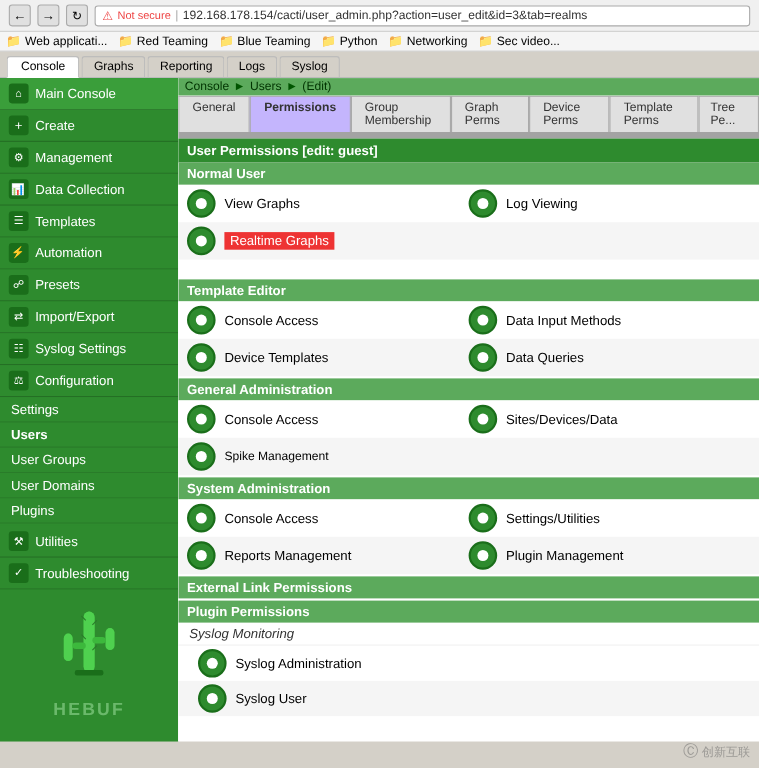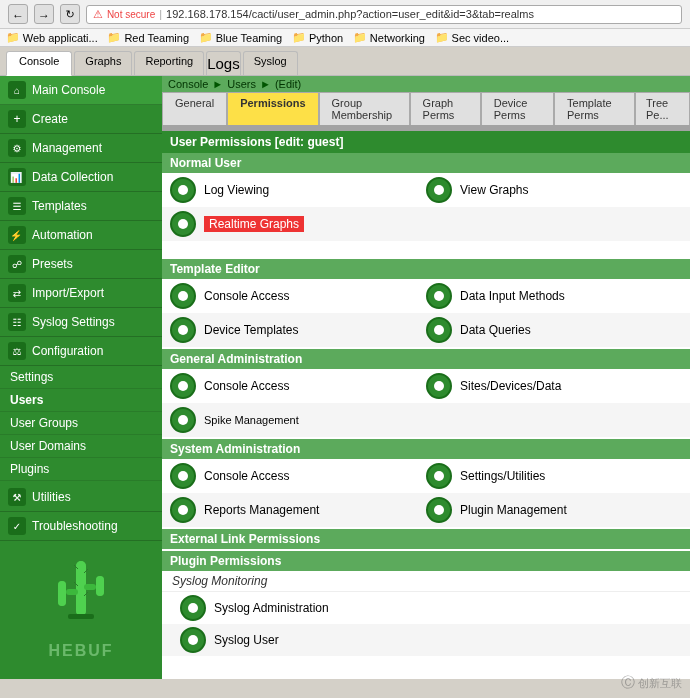--- a/index.html
+++ b/index.html
@@ -49,21 +49,21 @@
   <div style="display:flex;align-items:center;gap:3px;cursor:pointer;">
     <span style="color:#8b6914;">📁</span>
     <span>Sec video...</span>
   </div>
 </div>
 
 <div style="background:#d4d0c8;border-bottom:1px solid #bbb;padding:4px 6px 0;display:flex;gap:2px;">
   <div style="padding:3px 12px;border:1px solid #bbb;border-bottom:1px solid white;border-radius:3px 3px 0 0;background:white;font-size:11px;cursor:pointer;margin-bottom:-1px;z-index:1;">Console</div>
   <div style="padding:3px 10px;border:1px solid #bbb;border-bottom:none;border-radius:3px 3px 0 0;background:#d4d0c8;font-size:11px;cursor:pointer;">Graphs</div>
   <div style="padding:3px 10px;border:1px solid #bbb;border-bottom:none;border-radius:3px 3px 0 0;background:#d4d0c8;font-size:11px;cursor:pointer;">Reporting</div>
-  <div style="padding:3px 0;border:1px solid #bbb;border-bottom:none;border-radius:3px 3px 0 0;background:#d4d0c8;font-size:15px;cursor:pointer;">Logs</div>
+  <div style="padding:3px 10px;border:1px solid #bbb;border-bottom:none;border-radius:3px 3px 0 0;background:#d4d0c8;font-size:11px;cursor:pointer;">Logs</div>
   <div style="padding:3px 10px;border:1px solid #bbb;border-bottom:none;border-radius:3px 3px 0 0;background:#d4d0c8;font-size:11px;cursor:pointer;">Syslog</div>
 </div>
 
 <div style="display:flex;height:calc(698px - 95px);">
 
   <div style="width:162px;background:#2e8b2e;flex-shrink:0;overflow-y:auto;display:flex;flex-direction:column;">
 
     <div style="display:flex;align-items:center;gap:6px;padding:5px 8px;color:white;cursor:pointer;border-bottom:1px solid rgba(0,0,0,0.2);background:#3a9e3a;">
       <div style="width:18px;height:18px;border-radius:3px;background:#1a6e1a;display:flex;align-items:center;justify-content:center;font-size:10px;color:white;">⌂</div>
       <span style="font-size:12px;color:white;">Main Console</span>
@@ -160,46 +160,46 @@
     <div style="background:#5caa5c;padding:2px 6px;font-size:11px;display:flex;align-items:center;gap:4px;">
       <span style="color:#003300;cursor:pointer;">Console</span>
       <span style="color:#005500;">►</span>
       <span style="color:#003300;cursor:pointer;">Users</span>
       <span style="color:#005500;">►</span>
       <span style="color:#003300;">(Edit)</span>
     </div>
 
     <div style="display:flex;background:#e8f5e8;border-bottom:6px solid #a3a3a3;flex-wrap:nowrap;overflow:hidden;">
       <div style="padding:4px 12px;font-size:11px;cursor:pointer;border:1px solid #aaa;border-bottom:none;background:#e0e0e0;color:#333;">General</div>
-      <div style="padding:4px 12px;font-size:11px;cursor:pointer;border:1px solid #aaa;border-bottom:2px solid white;background:#fde047;color:#333;margin-bottom:-2px;z-index:1;font-weight:bold;">Permissions</div>
+      <div style="padding:4px 12px;font-size:11px;cursor:pointer;border:1px solid #aaa;border-bottom:2px solid white;background:#c4b5fd;color:#333;margin-bottom:-2px;z-index:1;font-weight:bold;">Permissions</div>
       <div style="padding:4px 12px;font-size:11px;cursor:pointer;border:1px solid #aaa;border-bottom:none;background:#e0e0e0;color:#333;">Group Membership</div>
       <div style="padding:4px 12px;font-size:11px;cursor:pointer;border:1px solid #aaa;border-bottom:none;background:#e0e0e0;color:#333;">Graph Perms</div>
       <div style="padding:4px 12px;font-size:11px;cursor:pointer;border:1px solid #aaa;border-bottom:none;background:#e0e0e0;color:#333;">Device Perms</div>
       <div style="padding:4px 12px;font-size:11px;cursor:pointer;border:1px solid #aaa;border-bottom:none;background:#e0e0e0;color:#333;">Template Perms</div>
       <div style="padding:4px 10px;font-size:11px;cursor:pointer;border:1px solid #aaa;border-bottom:none;background:#e0e0e0;color:#333;">Tree Pe...</div>
     </div>
 
     <div style="background:#2e8b2e;color:white;padding:4px 8px;font-size:12px;font-weight:bold;">User Permissions [edit: guest]</div>
 
     <div style="flex:1;overflow-y:auto;background:white;">
 
       <div>
         <div style="background:#5caa5c;color:white;padding:3px 8px;font-size:12px;font-weight:bold;">Normal User</div>
         <div style="display:flex;align-items:center;padding:4px 8px;background:white;">
           <div style="display:flex;align-items:center;flex:1;">
             <div style="width:26px;height:26px;border-radius:50%;background:#2e8b2e;border:2px solid #1a6e1a;display:flex;align-items:center;justify-content:center;cursor:pointer;margin-right:8px;">
               <div style="width:10px;height:10px;border-radius:50%;background:white;"></div>
             </div>
+            <span style="font-size:12px;">View Graphs</span>
+          </div>
+          <div style="display:flex;align-items:center;flex:1;">
+            <div style="width:26px;height:26px;border-radius:50%;background:#2e8b2e;border:2px solid #1a6e1a;display:flex;align-items:center;justify-content:center;cursor:pointer;margin-right:8px;">
+              <div style="width:10px;height:10px;border-radius:50%;background:white;"></div>
+            </div>
             <span style="font-size:12px;">Log Viewing</span>
-          </div>
-          <div style="display:flex;align-items:center;flex:1;">
-            <div style="width:26px;height:26px;border-radius:50%;background:#2e8b2e;border:2px solid #1a6e1a;display:flex;align-items:center;justify-content:center;cursor:pointer;margin-right:8px;">
-              <div style="width:10px;height:10px;border-radius:50%;background:white;"></div>
-            </div>
-            <span style="font-size:12px;">View Graphs</span>
           </div>
         </div>
         <div style="display:flex;align-items:center;padding:4px 8px;background:#f5f5f5;">
           <div style="display:flex;align-items:center;flex:1;">
             <div style="width:26px;height:26px;border-radius:50%;background:#2e8b2e;border:2px solid #1a6e1a;display:flex;align-items:center;justify-content:center;cursor:pointer;margin-right:8px;">
               <div style="width:10px;height:10px;border-radius:50%;background:white;"></div>
             </div>
             <span style="font-size:12px;background:#ee3333;color:white;padding:1px 5px;">Realtime Graphs</span>
           </div>
         </div>

